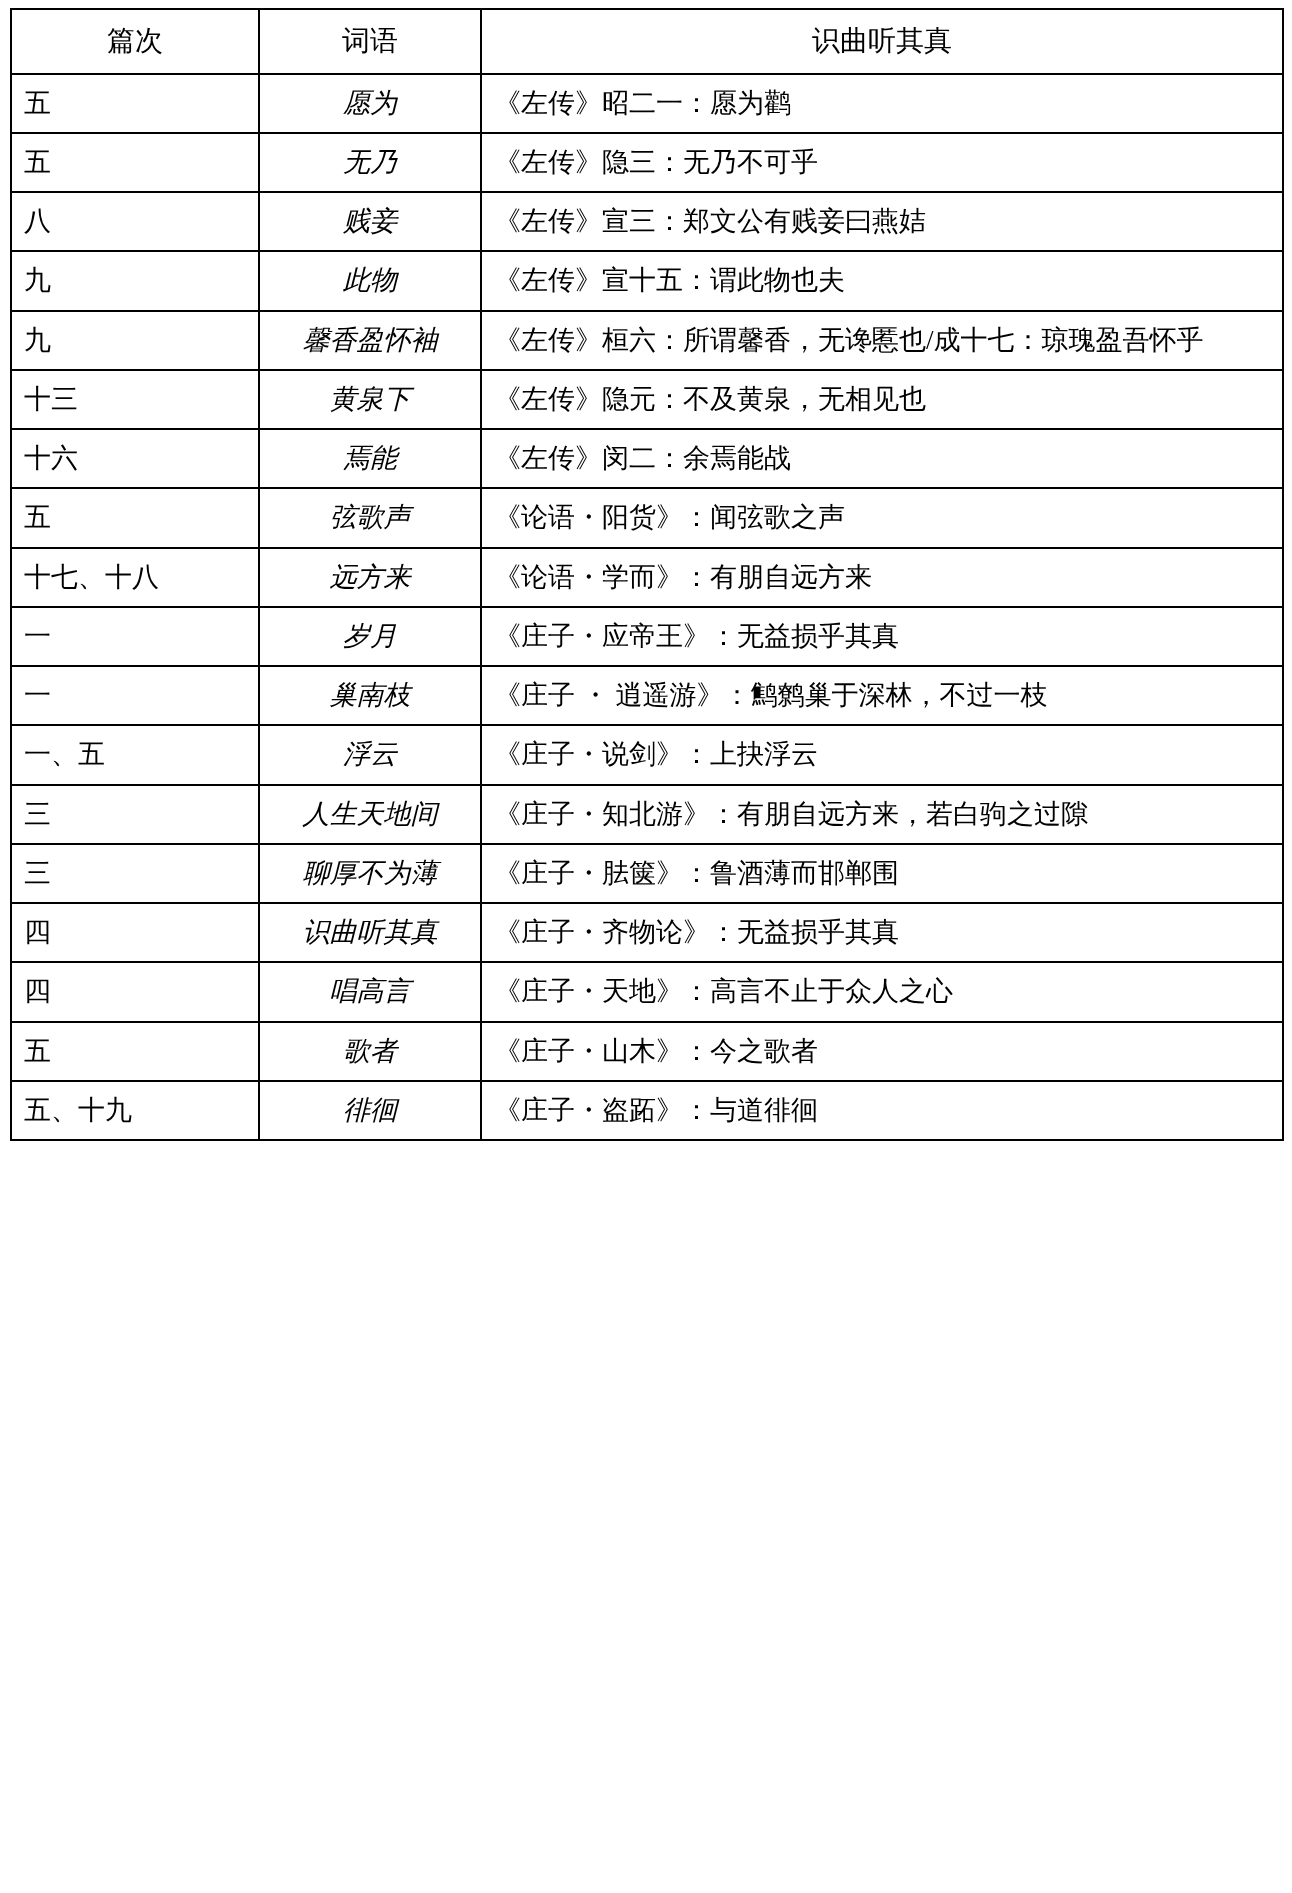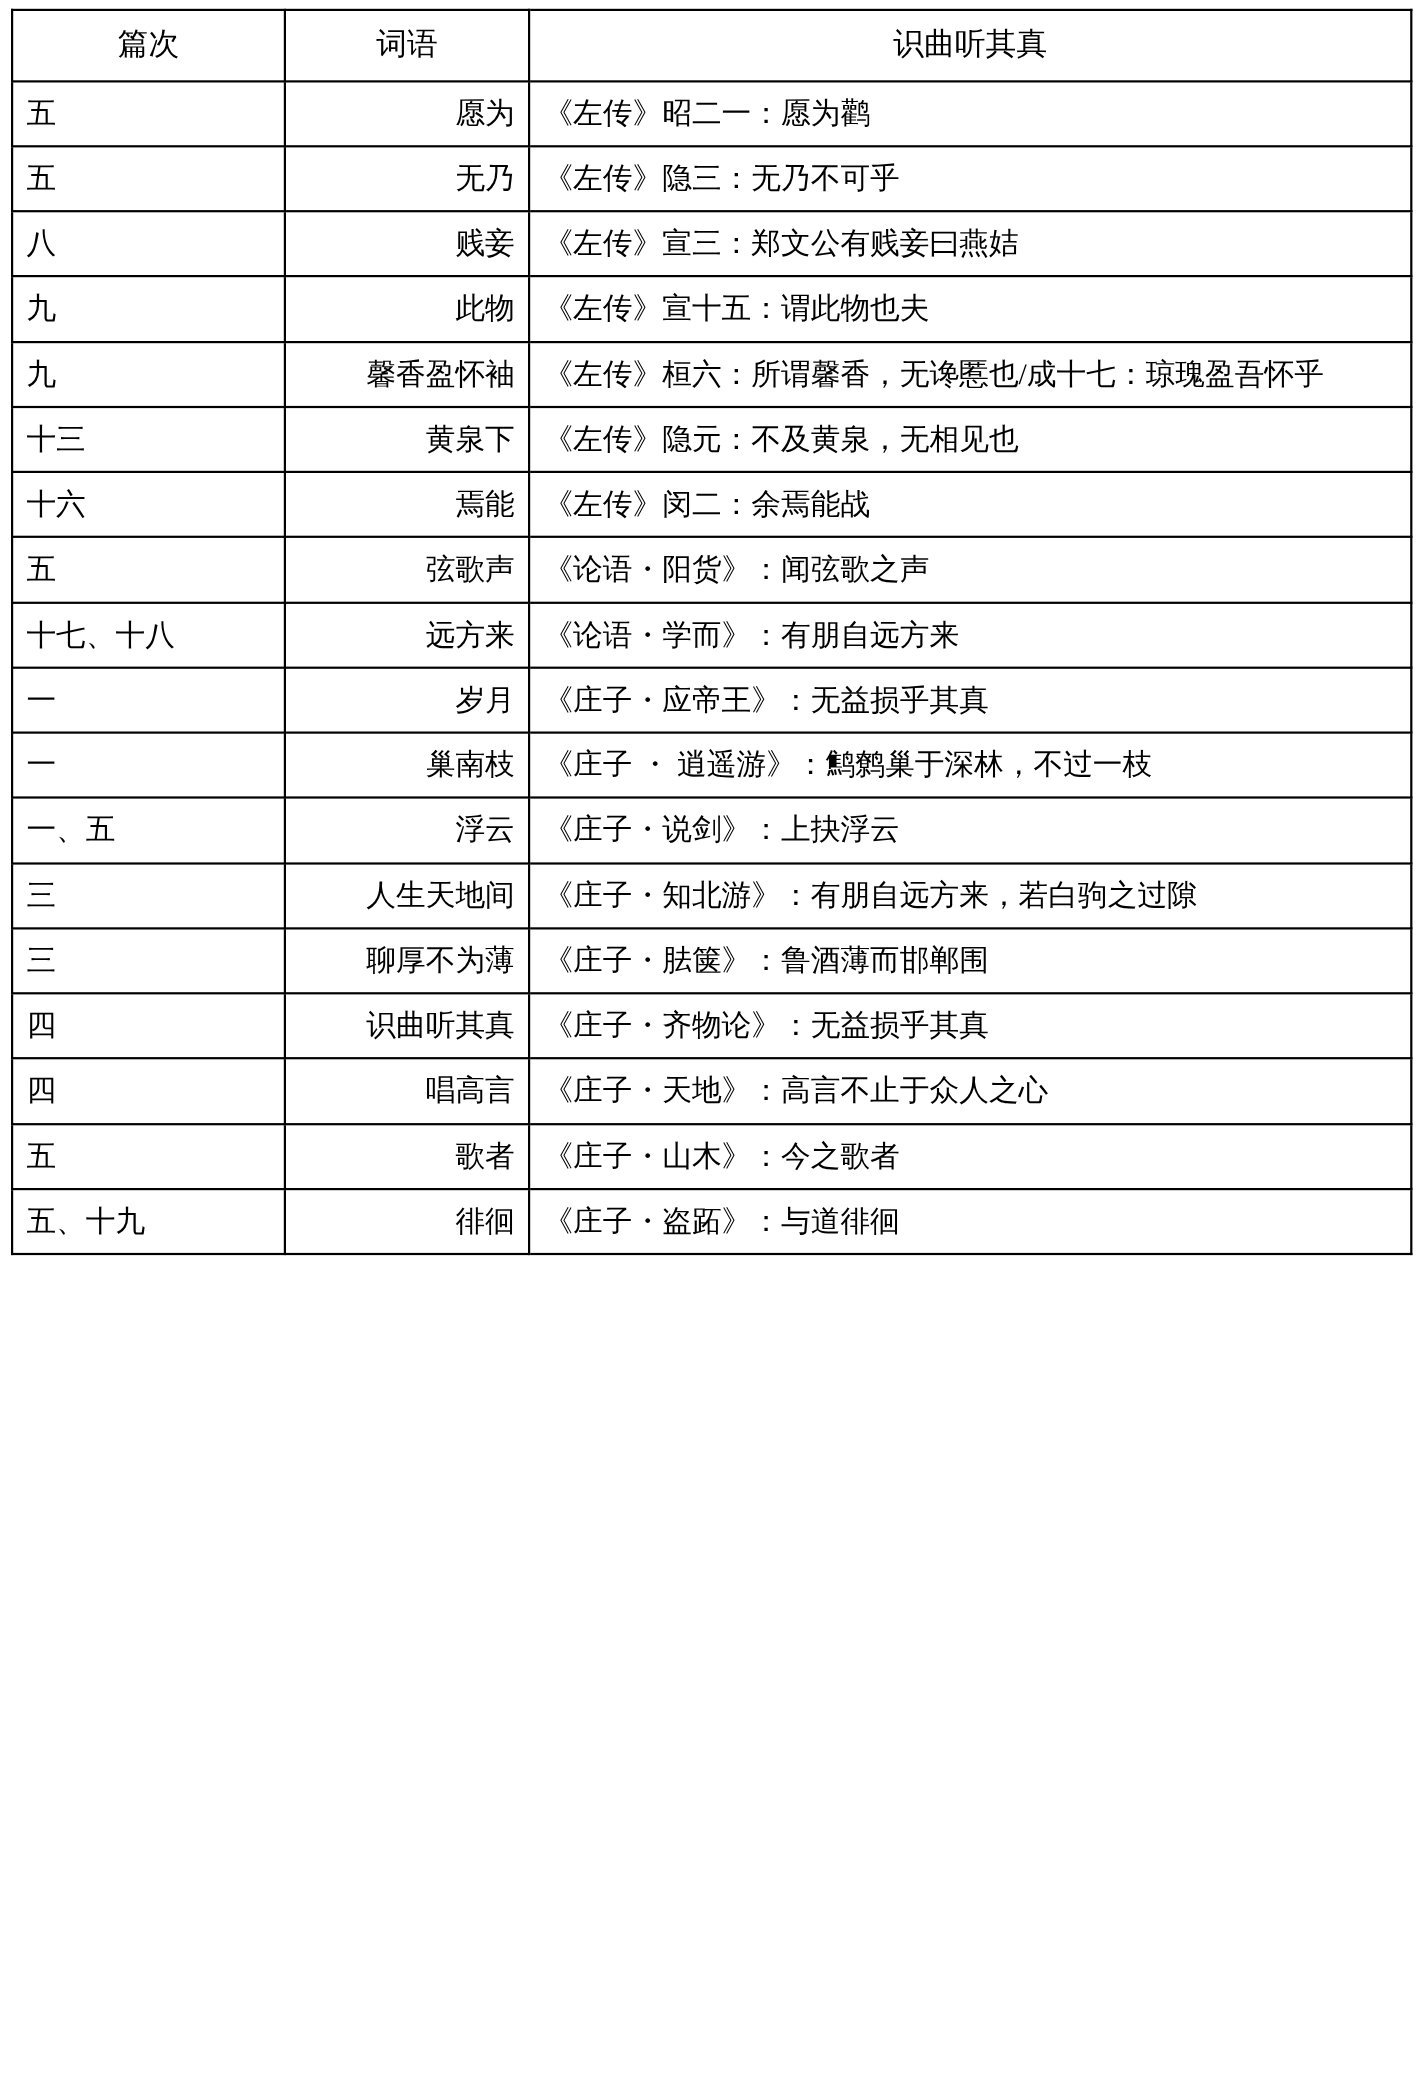--- a/index.html
+++ b/index.html
@@ -39,22 +39,23 @@
   table.doc-table thead th {
     text-align: center;
     font-size: 28px;
     padding: 12px 10px;
   }
   td.col-bian {
     text-align: left;
     padding-left: 16px;
   }
   td.col-ci {
-    text-align: right;
+    text-align: center;
     padding-left: 20px;
+    font-style: italic;
   }
   td.col-wen {
     text-align: left;
     padding-left: 16px;
     padding-right: 14px;
   }
   td.two-line {
     line-height: 1.5;
   }
 </style>

